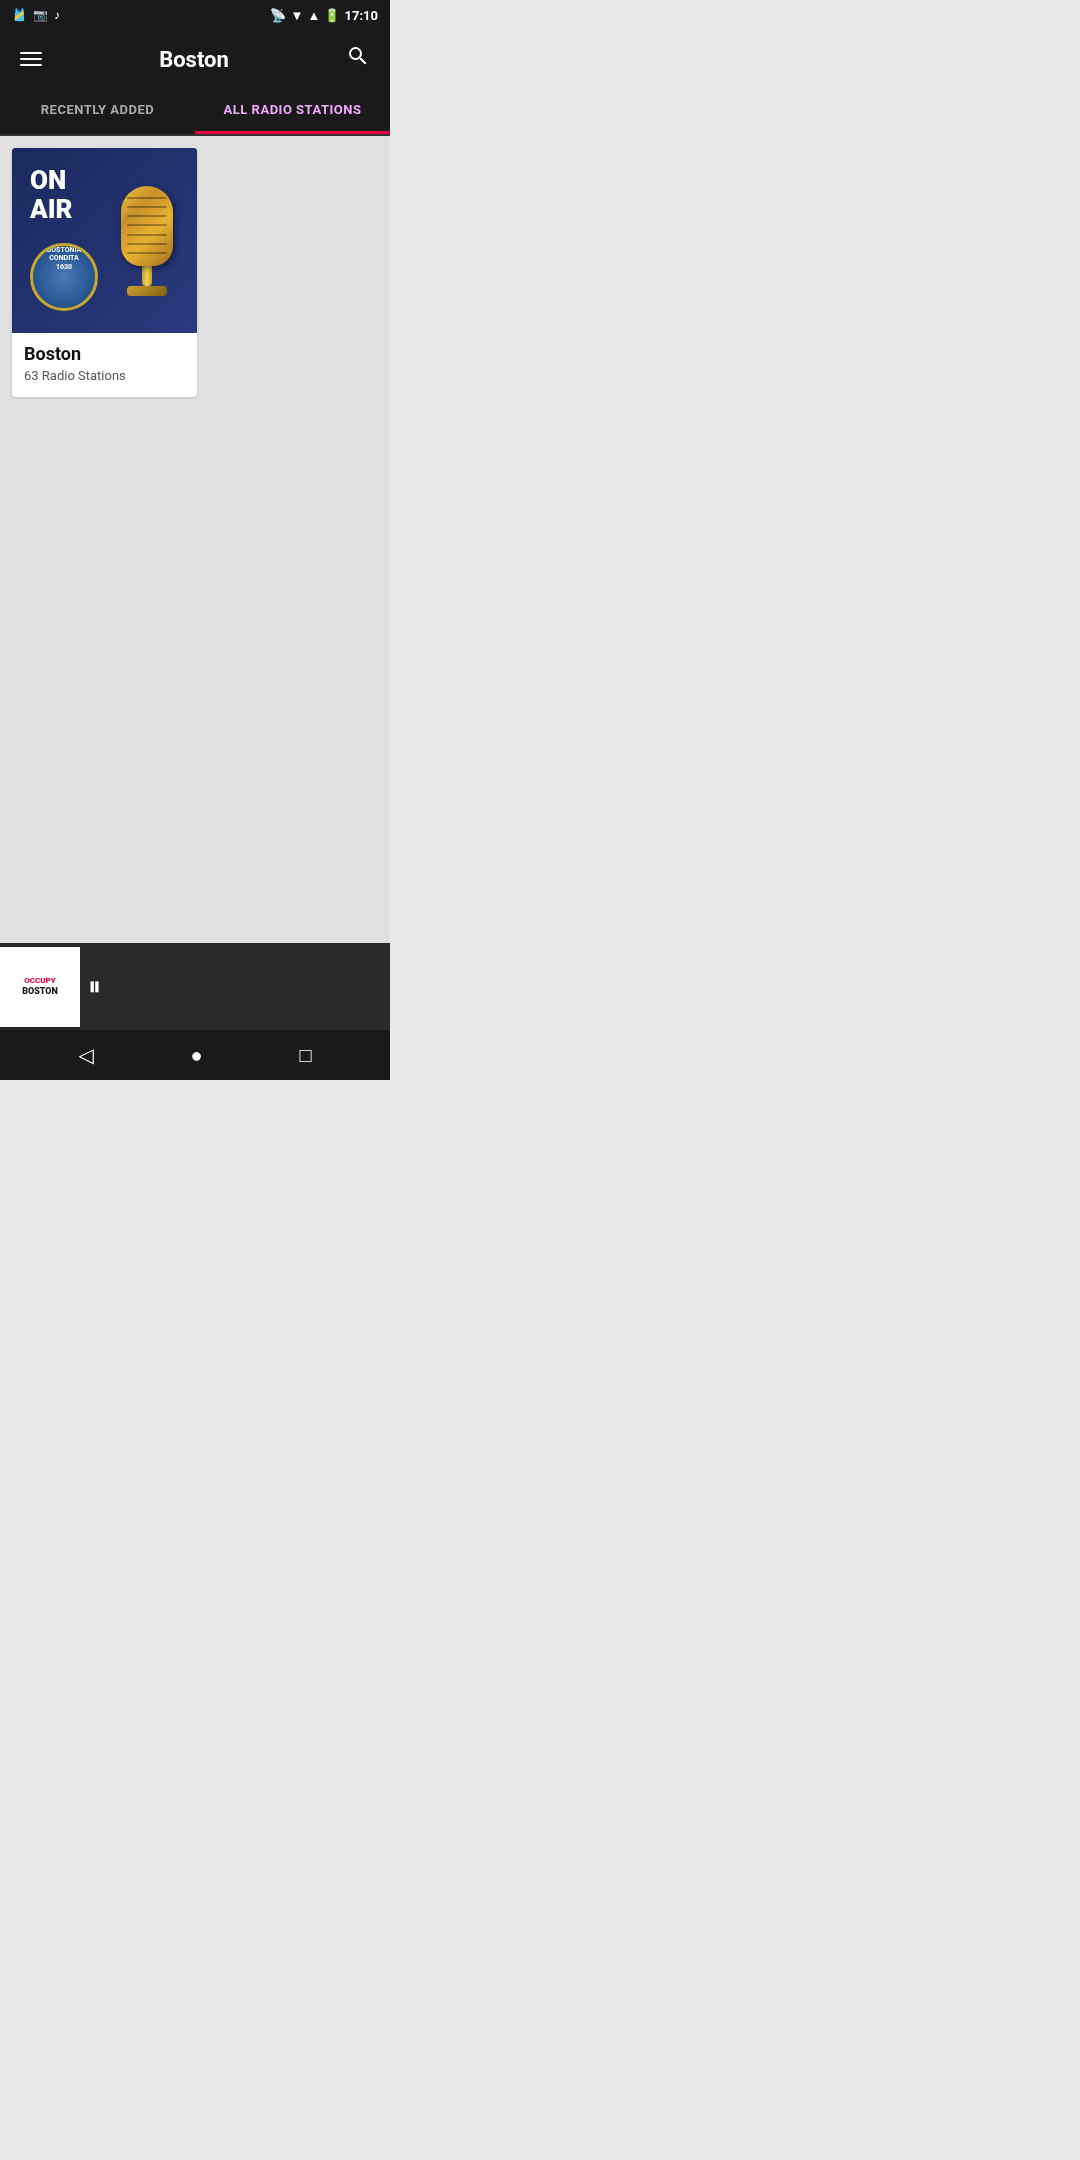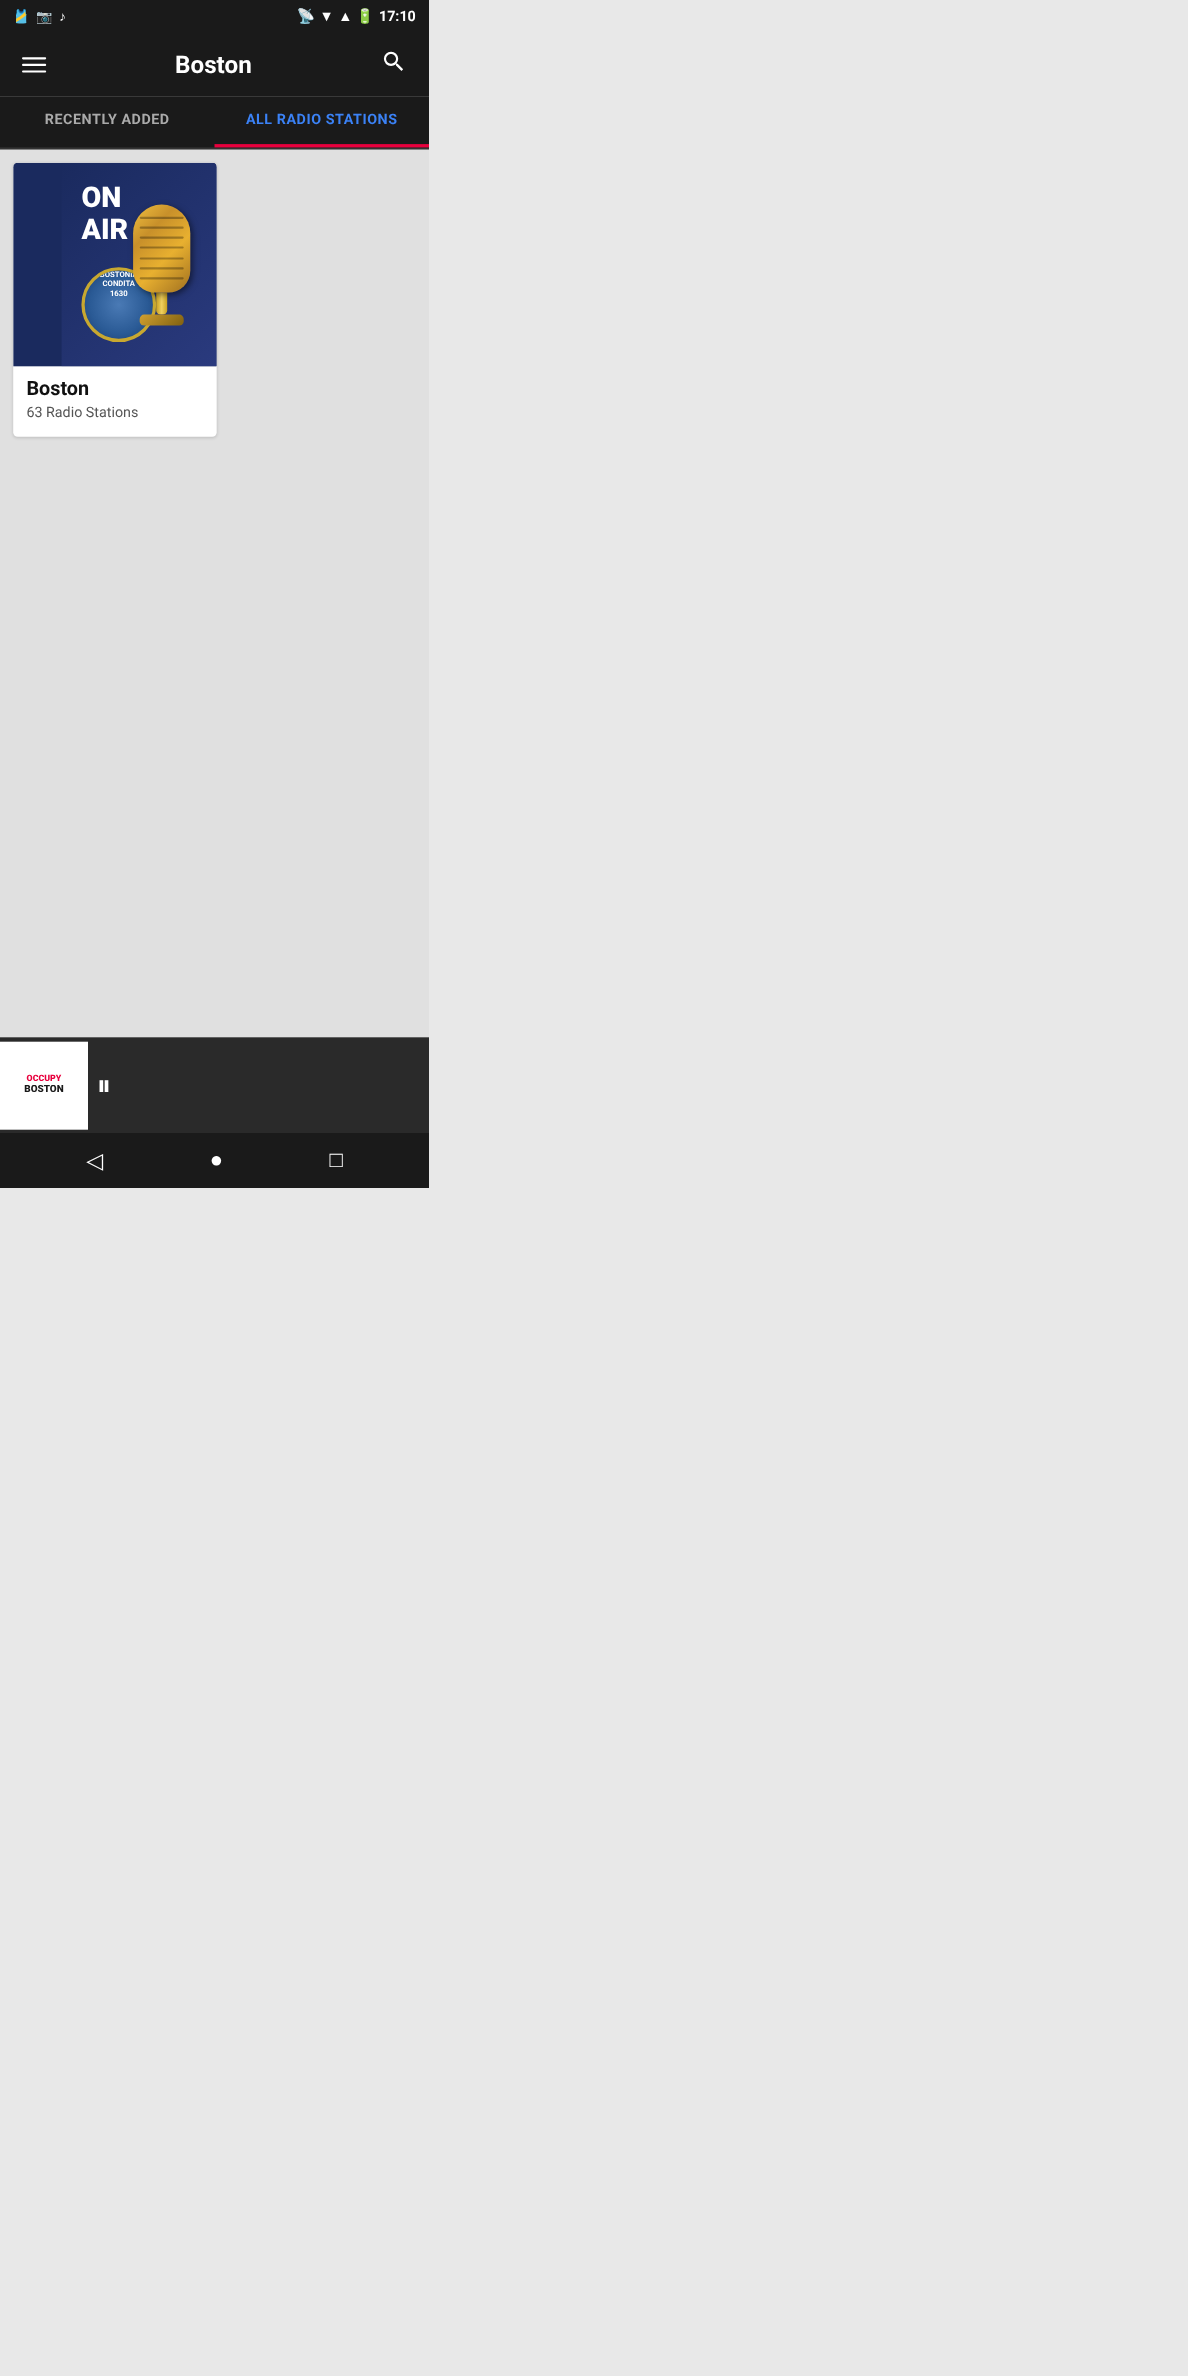--- a/index.html
+++ b/index.html
@@ -77,21 +77,21 @@
       text-align: center;
       color: #aaa;
       font-size: 13px;
       font-weight: 700;
       letter-spacing: 0.5px;
       cursor: pointer;
       border-bottom: 3px solid transparent;
       position: relative;
     }
     .tab.active {
-      color: #3b82f6;
+      color: #f0abfc;
       border-bottom: 3px solid #e8003d;
     }
 
     
     .main-content {
       flex: 1;
       background: #e0e0e0;
       padding: 12px;
       display: flex;
       flex-wrap: wrap;
@@ -121,21 +121,20 @@
 
     
     .on-air-container {
       width: 100%;
       height: 100%;
       background: linear-gradient(135deg, #1a2a5e 0%, #2a3a7e 100%);
       display: flex;
       align-items: center;
       justify-content: center;
       position: relative;
-      margin-left: 44px;
     }
     .on-air-text {
       position: absolute;
       top: 18px;
       left: 18px;
       color: white;
       font-size: 26px;
       font-weight: 900;
       line-height: 1.1;
       z-index: 2;

